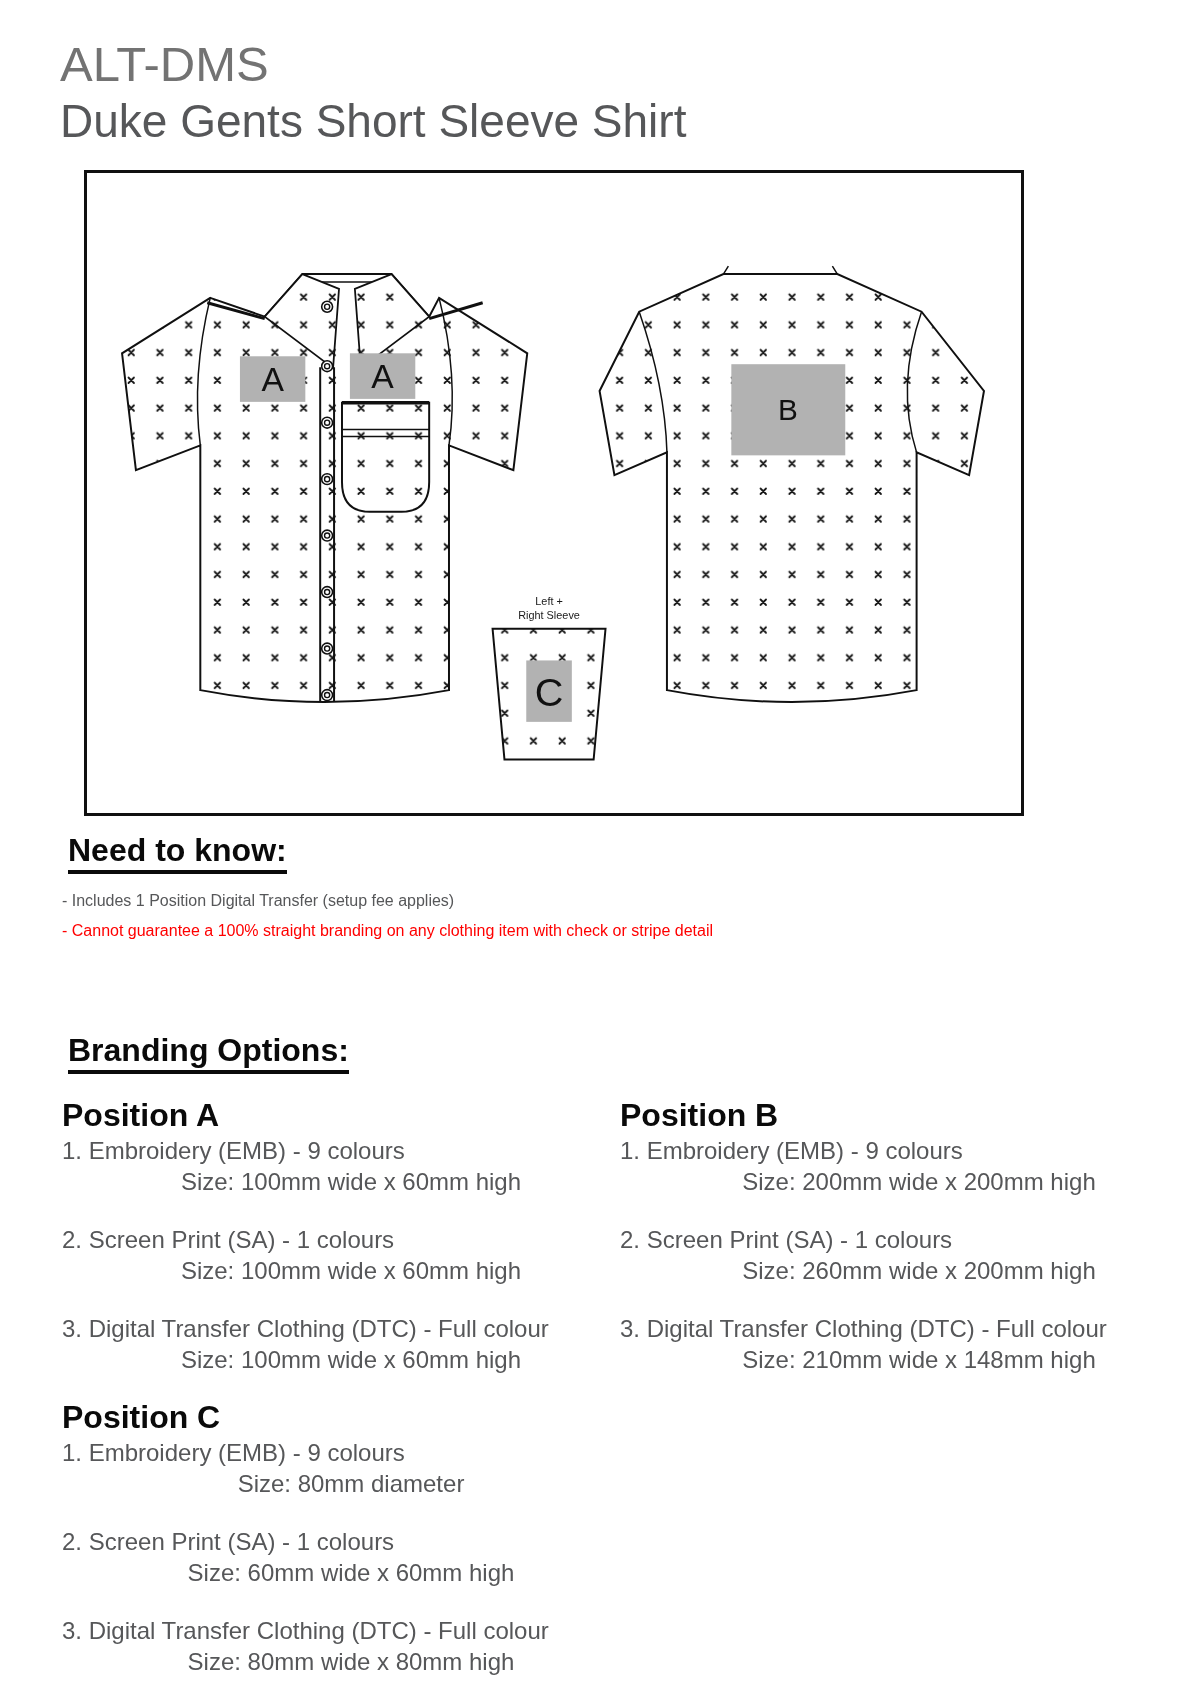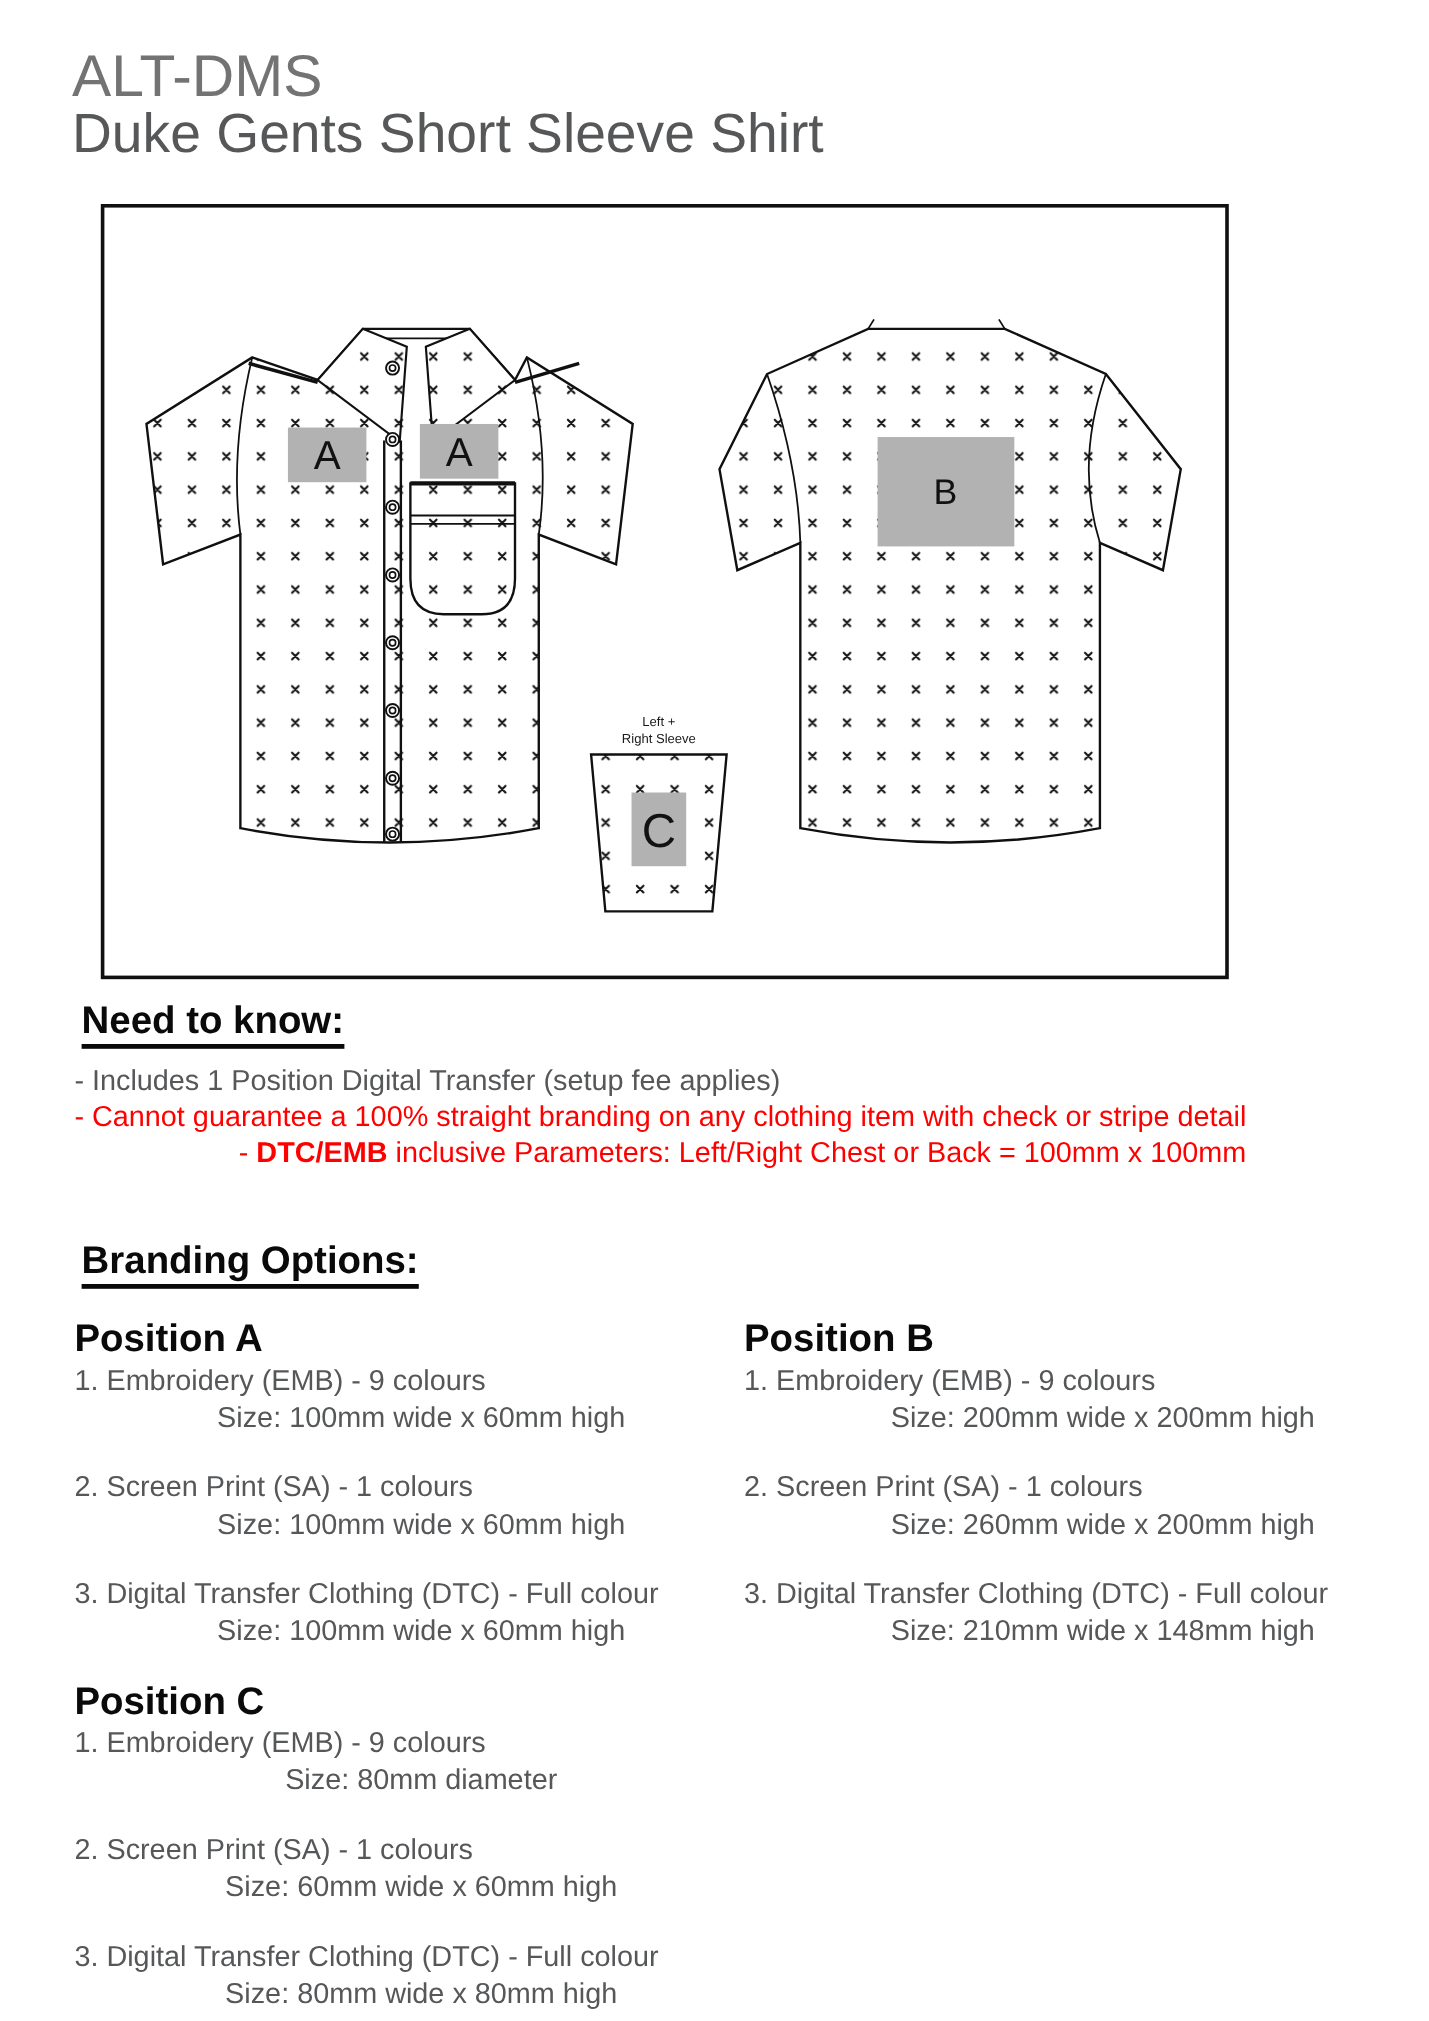--- a/index.html
+++ b/index.html
@@ -1,25 +1,25 @@
 <!DOCTYPE html>
 <html><head>
 <meta charset="utf-8">
 <style>
   html,body{margin:0;padding:0;background:#ffffff;}
   body{width:1191px;height:1684px;position:relative;font-family:"Liberation Sans",sans-serif;overflow:hidden;}
   .abs{position:absolute;}
   .title{left:60px;top:36px;font-size:49px;font-weight:normal;color:#737373;letter-spacing:0px;}
-  .subtitle{left:60px;top:84px;font-size:46px;font-weight:400;color:#565759;}
+  .subtitle{left:60px;top:94px;font-size:46px;font-weight:400;color:#565759;}
   .diagram-box{left:84px;top:170px;width:940px;height:646px;border:3px solid #101010;box-sizing:border-box;background:#fff;}
   .nk-heading,.br-heading{left:68px;font-size:32px;font-weight:bold;color:#0a0a0a;}
   .nk-heading{top:832px;}
   .br-heading{top:1032px;}
   .uline{display:inline-block;border-bottom:4px solid #0a0a0a;padding-bottom:1px;}
-  .nk-list{left:62px;top:886px;font-size:24px;line-height:30px;color:#565759;white-space:nowrap;}
+  .nk-list{left:62px;top:886px;font-size:16px;line-height:30px;color:#565759;white-space:nowrap;}
   .nk-red{color:#ff0000;text-align:right;}
   .nk-red b{font-weight:bold;}
   .col{top:1100px;}
   .col-left{left:62px;width:545px;}
   .col-right{left:620px;width:565px;}
   .pos-heading{font-size:32px;font-weight:bold;color:#0a0a0a;line-height:31px;margin:0 0 4px 0;}
   .opt{font-size:24px;line-height:31px;color:#565759;margin:0 0 27px 0;white-space:nowrap;}
   .opt .size{padding-left:33px;text-align:center;}
   .pos-c-heading{margin-top:0;}
   svg text{font-family:"Liberation Sans",sans-serif;}
@@ -102,21 +102,20 @@
       <text x="465" y="538" font-size="40" fill="#111" text-anchor="middle">C</text>
     </g>
   </svg>
 </div>
 
 <div class="abs nk-heading"><span class="uline">Need to know:</span></div>
 
 <div class="abs nk-list">
   <div>- Includes 1 Position Digital Transfer (setup fee applies)</div>
   <div class="nk-red">- Cannot guarantee a 100% straight branding on any clothing item with check or stripe detail</div>
-  <div class="nk-red"><span>- </span><b>DTC/EMB</b><span> inclusive Parameters: Left/Right Chest or Back = 100mm x 100mm</span></div>
 </div>
 
 <div class="abs br-heading"><span class="uline">Branding Options:</span></div>
 
 <div class="abs col col-left">
   <div class="pos-heading">Position A</div>
   <div class="opt">
     <div>1. Embroidery (EMB) - 9 colours</div>
     <div class="size">Size: 100mm wide x 60mm high</div>
   </div>

